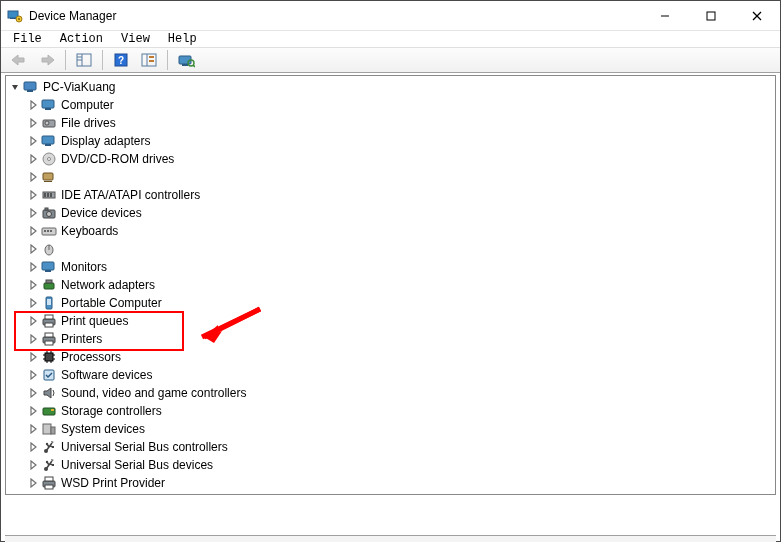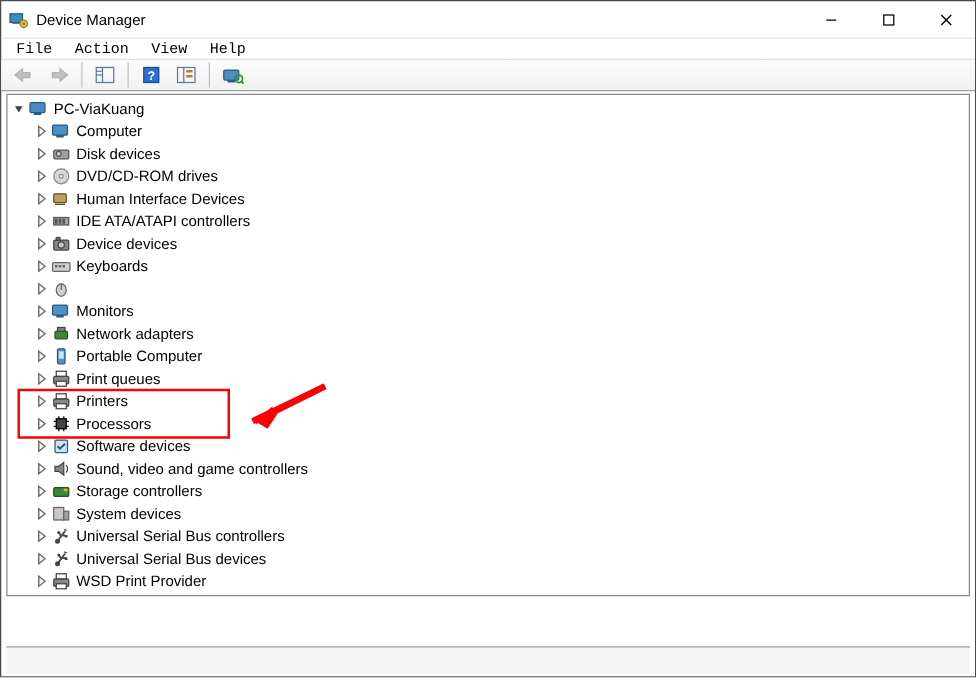--- a/index.html
+++ b/index.html
@@ -290,21 +290,37 @@
                       <svg width="10" height="10" viewBox="0 0 10 10">
                         <path d="M3 1 L8 5 L3 9 Z" fill="none" stroke="#707070" stroke-width="1.2"></path>
                       </svg>
                     </span>
                     <span class="node-icon">
                       <svg width="16" height="16" viewBox="0 0 16 16">
     <rect x="2" y="5" width="12" height="7" rx="1" fill="#9aa0a6" stroke="#555"></rect>
     <circle cx="6" cy="8" r="2" fill="#c8c8c8" stroke="#555"></circle>
   </svg>
                     </span>
-                    <span class="node-label">Disk devices</span>
+                    <span class="node-label">File drives</span>
+                  </div>
+                </li>
+                <li>
+                  <div class="row">
+                    <span class="expander">
+                      <svg width="10" height="10" viewBox="0 0 10 10">
+                        <path d="M3 1 L8 5 L3 9 Z" fill="none" stroke="#707070" stroke-width="1.2"></path>
+                      </svg>
+                    </span>
+                    <span class="node-icon">
+                      <svg width="16" height="16" viewBox="0 0 16 16">
+    <rect x="1" y="3" width="12" height="8" rx="1" fill="#4a90c4" stroke="#2a5a84"></rect>
+    <rect x="4" y="11" width="6" height="2" fill="#2a5a84"></rect>
+  </svg>
+                    </span>
+                    <span class="node-label">Display adapters</span>
                   </div>
                 </li>
                 <li>
                   <div class="row">
                     <span class="expander">
                       <svg width="10" height="10" viewBox="0 0 10 10">
                         <path d="M3 1 L8 5 L3 9 Z" fill="none" stroke="#707070" stroke-width="1.2"></path>
                       </svg>
                     </span>
                     <span class="node-icon">
@@ -322,21 +338,20 @@
                       <svg width="10" height="10" viewBox="0 0 10 10">
                         <path d="M3 1 L8 5 L3 9 Z" fill="none" stroke="#707070" stroke-width="1.2"></path>
                       </svg>
                     </span>
                     <span class="node-icon">
                       <svg width="16" height="16" viewBox="0 0 16 16">
     <rect x="2" y="4" width="10" height="7" rx="1" fill="#bfa060" stroke="#6a5020"></rect>
     <rect x="3" y="12" width="8" height="1" fill="#6a5020"></rect>
   </svg>
                     </span>
-                    <span class="node-label">Human Interface Devices</span>
                   </div>
                 </li>
                 <li>
                   <div class="row">
                     <span class="expander">
                       <svg width="10" height="10" viewBox="0 0 10 10">
                         <path d="M3 1 L8 5 L3 9 Z" fill="none" stroke="#707070" stroke-width="1.2"></path>
                       </svg>
                     </span>
                     <span class="node-icon">

